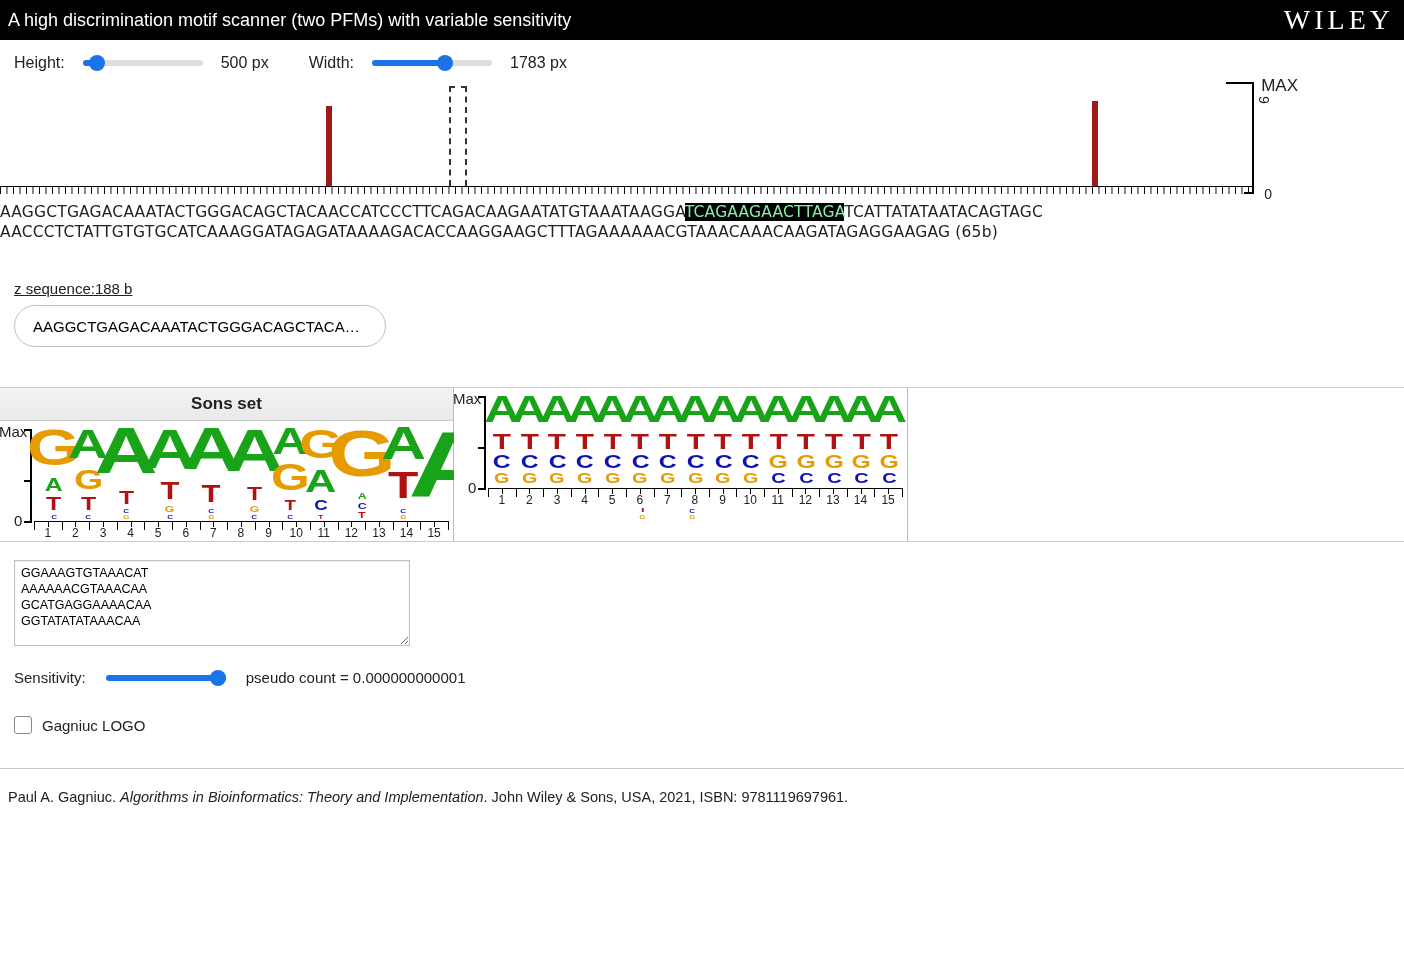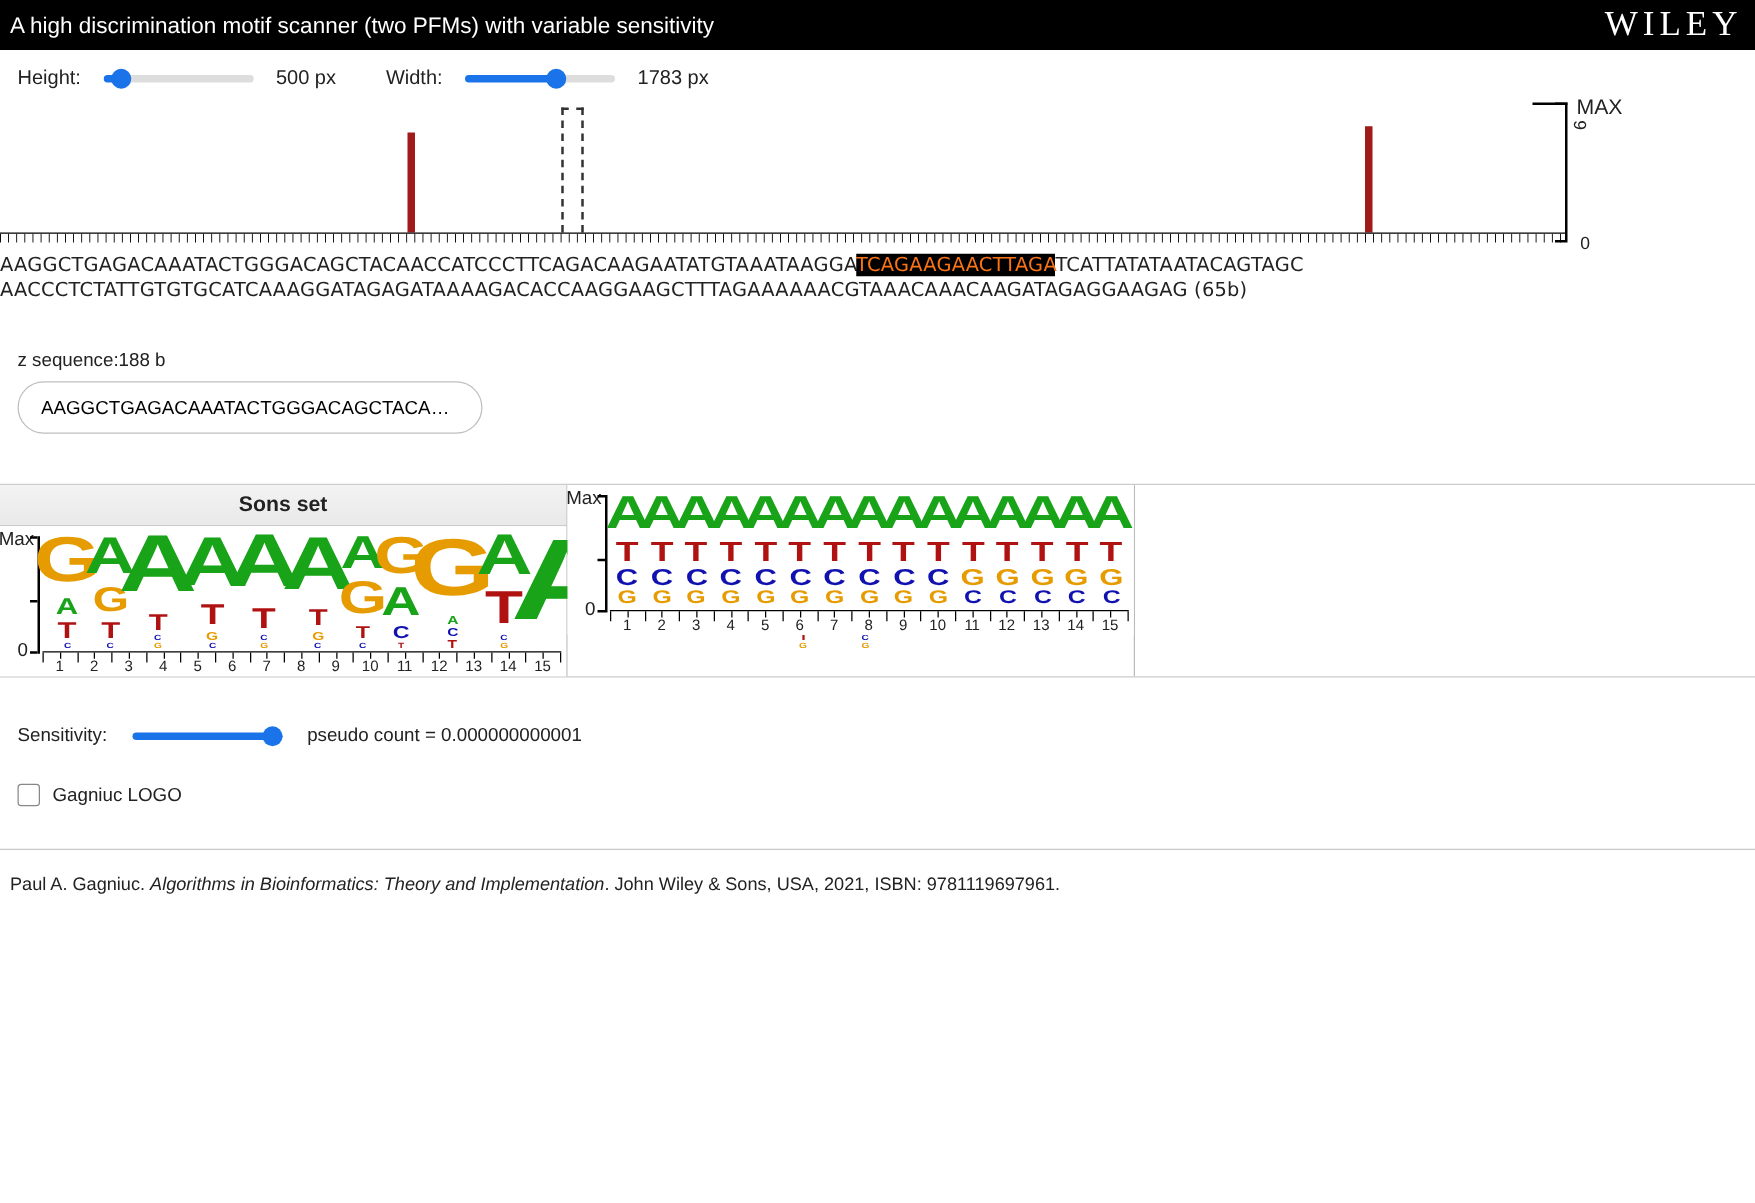--- a/index.html
+++ b/index.html
@@ -24,24 +24,24 @@
   .max-lbl { position: absolute; right: 106px; top: -4px; font-size: 17px; }
   .nine-lbl { position: absolute; right: 136px; top: 12px; font-size: 14px; transform: rotate(90deg); }
   .zero-lbl { position: absolute; right: 132px; bottom: -2px; font-size: 14px; }
   .ruler { position: absolute; left: 0; right: 152px; bottom: 0; height: 14px; border-top: 1px solid #000; background-image: repeating-linear-gradient(to right, #000 0, #000 1px, transparent 1px, transparent 6.5px); background-size: 6.5px 7px; background-position: 0 0; background-repeat: repeat-x; }
   .bar { position: absolute; bottom: 14px; width: 6px; background: #a11a1a; }
   .bar1 { left: 326px; height: 80px; }
   .bar2 { left: 1092px; height: 85px; }
   .dashed-marker { position: absolute; bottom: 14px; height: 100px; border: 2px dashed #333; border-bottom: none; width: 18px; left: 449px; }
 
   .seq-block { padding: 2px 0 14px 0; font-family: Verdana, "DejaVu Sans", sans-serif; font-size: 15.5px; letter-spacing: 0.2px; line-height: 20px; white-space: nowrap; overflow: hidden; }
-  .hl { background: #000; color: #f97316; padding: 0 0px; }
+  .hl { background: #000; color: #86efac; padding: 0 0px; }
 
   .z-area { padding: 24px 14px 10px 14px; }
-  .z-label { font-size: 15px; margin-bottom: 8px; }
+  .z-label { font-size: 15px; margin-bottom: 8px; text-decoration: underline; }
   .z-input { width: 372px; height: 42px; border: 1px solid #bfbfbf; border-radius: 22px; padding: 0 18px; font-size: 15px; outline: none; text-overflow: ellipsis; }
 
   .panels-wrap { margin-top: 30px; border-top: 1px solid #ccc; }
   .panels { display: flex; gap: 0; border-bottom: 1px solid #ccc; }
   .panel { width: 454px; border-right: 1px solid #bbb; }
   .panel:first-child { border-left: none; }
   .panel-hd { background: linear-gradient(#f3f3f3, #e9e9e9); border-bottom: 1px solid #ccc; text-align: center; font-size: 17px; font-weight: 600; padding: 6px 0; }
   .logo-canvas { position: relative; height: 120px; background: #fff; }
   .y-axis { position: absolute; left: 30px; top: 8px; bottom: 18px; width: 2px; background: #000; }
   .y-axis::before, .y-axis::after { content:""; position:absolute; left:-6px; width:6px; height:2px; background:#000; }
@@ -336,20 +336,24 @@
             <div class="xt">13</div>
             <div class="xt">14</div>
             <div class="xt">15</div>
           </div>
     </div>
   </div>
 </div>
 </div>
 
 <div class="motif-input-block">
+  <textarea class="motif-textarea" id="motif-ta" style="">GGAAAGTGTAAACAT
+AAAAAACGTAAACAA
+GCATGAGGAAAACAA
+GGTATATATAAACAA</textarea>
 </div>
 
 <div class="sens-row">
   <span>Sensitivity:</span>
   <input type="range" class="slider slider-s" min="0" max="100" value="100" style="">
   <span>pseudo count = 0.000000000001</span>
 </div>
 
 <div class="preserve-row">
   <div class="chk"></div>

